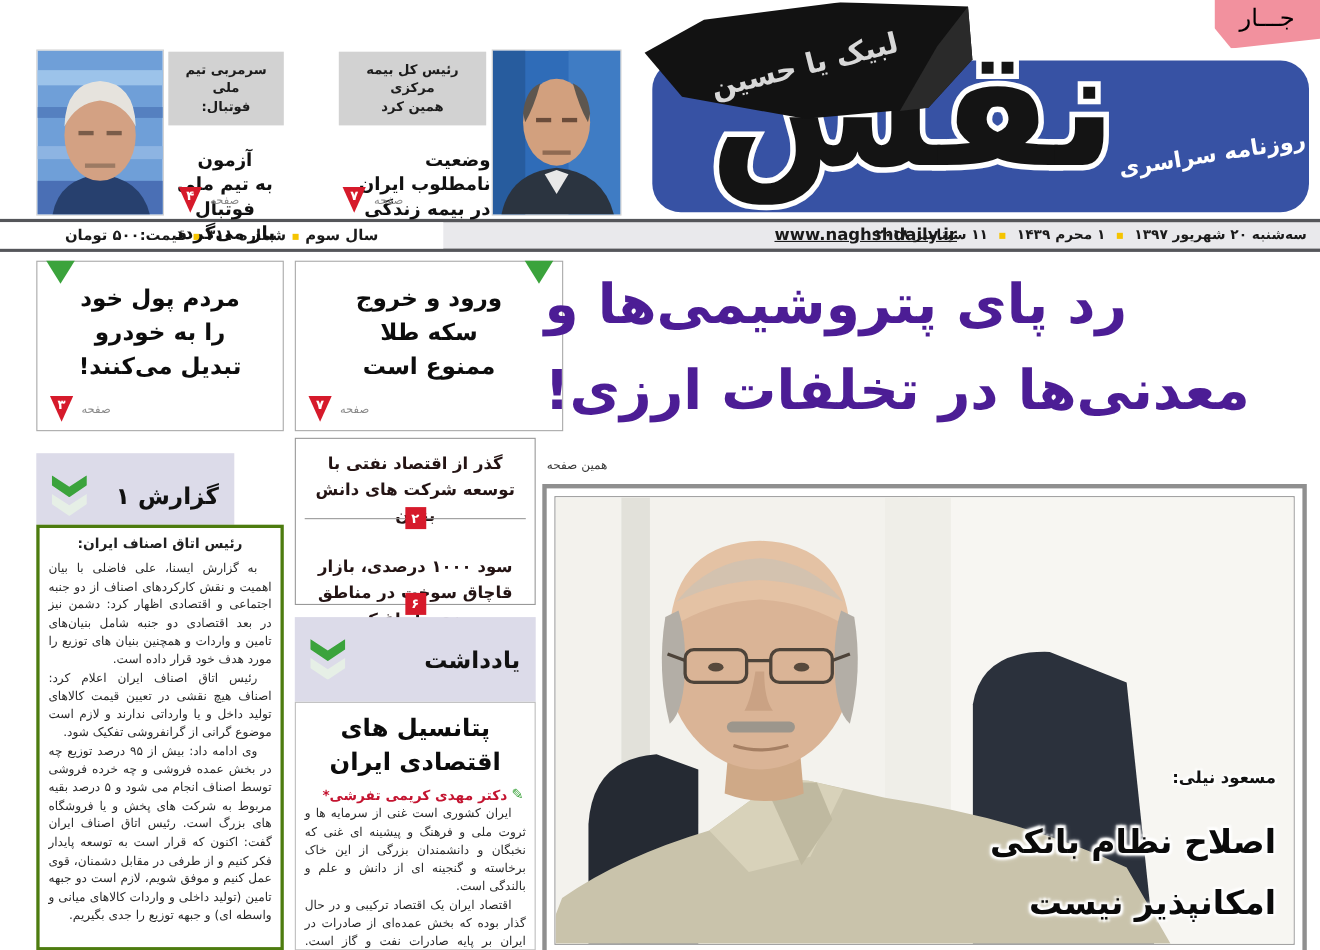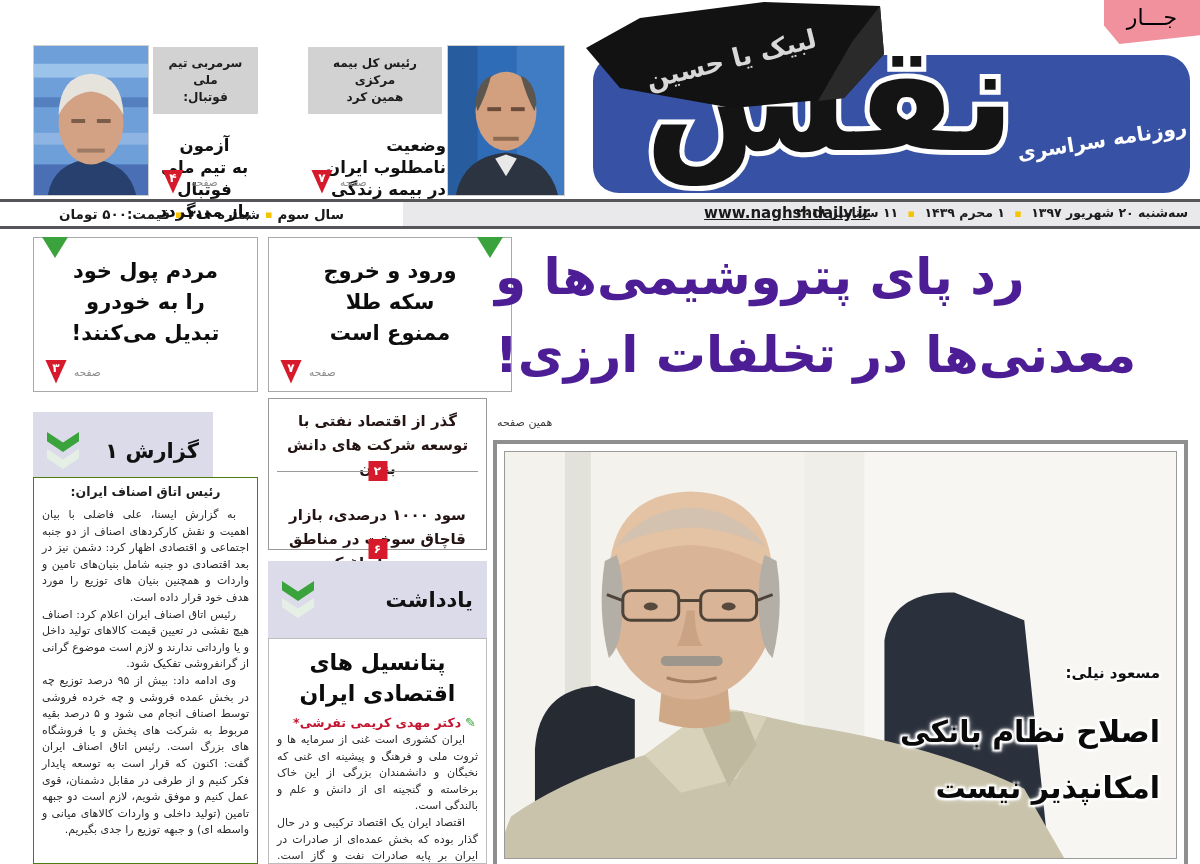--- a/index.html
+++ b/index.html
@@ -78,21 +78,21 @@
   .sec-label { font-size:21px; font-weight:bold; color:#111; }
   .chev-stack { width:32px; }
   .chev { width:32px; height:20px; clip-path:polygon(0 0,50% 52%,100% 0,100% 46%,50% 100%,0 46%); }
   .chev.g { background:#3ba33c; }
   .chev.p { background:#e6efe6; margin-top:-3px; }
 
   .report-header { left:33px; top:400px; width:180px; height:77px;margin-top:12px; }
   .note-header   { left:268px; top:561px; width:219px; height:77px; }
 
   
-  .report-box { left:33px; top:477px; width:225px; height:387px; border:1px solid #4d7c0f;
+  .report-box { left:33px; top:477px; width:225px; height:387px; border:3px solid #4d7c0f;
                 background:#fff; overflow:hidden; direction:rtl; padding:6px 8px; }
   .report-kicker { text-align:center; font-size:12.5px; font-weight:bold; color:#222; margin-bottom:4px; }
   .big-head { text-align:center; font-weight:bold; font-size:22px; line-height:31px; color:#0c0c0c; }
   .body-text { margin-top:8px; font-size:11px; line-height:16.6px; text-align:justify; color:#2a2a2a; }
   .body-text p { text-indent:13px; }
 
   
   .index-box { left:268px; top:398px; width:219px; height:152px; border:1.5px solid #999;
                background:#fff; direction:rtl; }
   .index-item { text-align:center; font-weight:bold; font-size:15px; line-height:24px; padding:10px 12px 0; color:#241414; }
@@ -116,21 +116,21 @@
                    letter-spacing:-1px; }
   .same-page { left:497px; top:416px; font-size:11px; color:#3a3a3a; direction:rtl; }
 
   
   .photo-frame { left:493px; top:440px; width:695px; height:430px; border:4px solid #8f8f8f;
                  background:#fff; padding:7px; }
   .photo-inner { width:100%; height:100%; border:1px solid #9a9a9a; overflow:hidden; position:relative; }
   .caption { position:absolute; right:16px; top:212px; direction:rtl; text-align:right;
              text-shadow:0 0 4px #fff,0 0 7px #fff,2px 2px 2px #fff,-2px -2px 2px #fff,
                          2px -2px 2px #fff,-2px 2px 2px #fff; }
-  .caption .ck { font-size:15px; font-weight:bold; color:#111; margin-bottom:22px; }
+  .caption .ck { font-size:15px; font-weight:bold; color:#111; margin-bottom:22px;margin-top:34px; }
   .caption .cl { font-size:30px; font-weight:bold; color:#0a0a0a; line-height:56px; }
 </style>
 </head>
 <body>
 
 <div class="abs corner-ad">جـــار</div>
 
 <div class="abs logo-box"></div>
 
 <div class="abs tagline">روزنامه سراسری</div>

